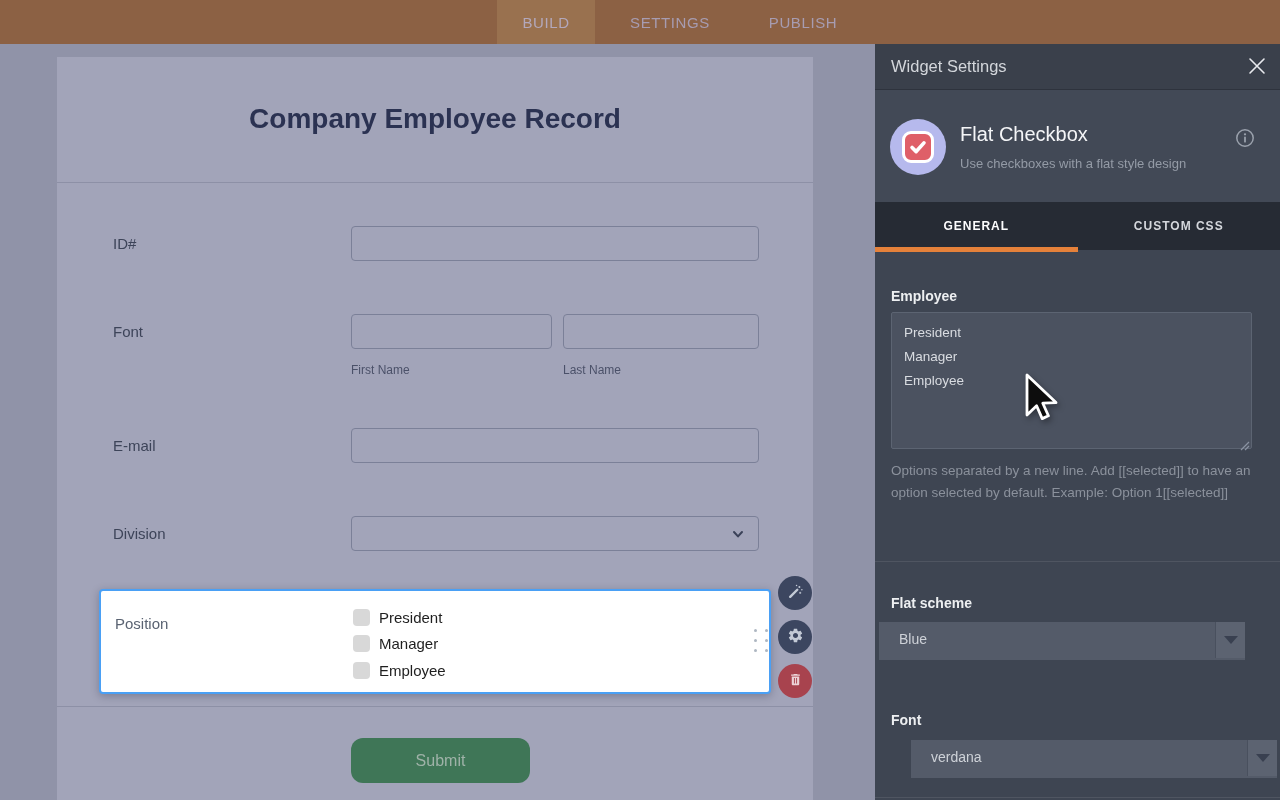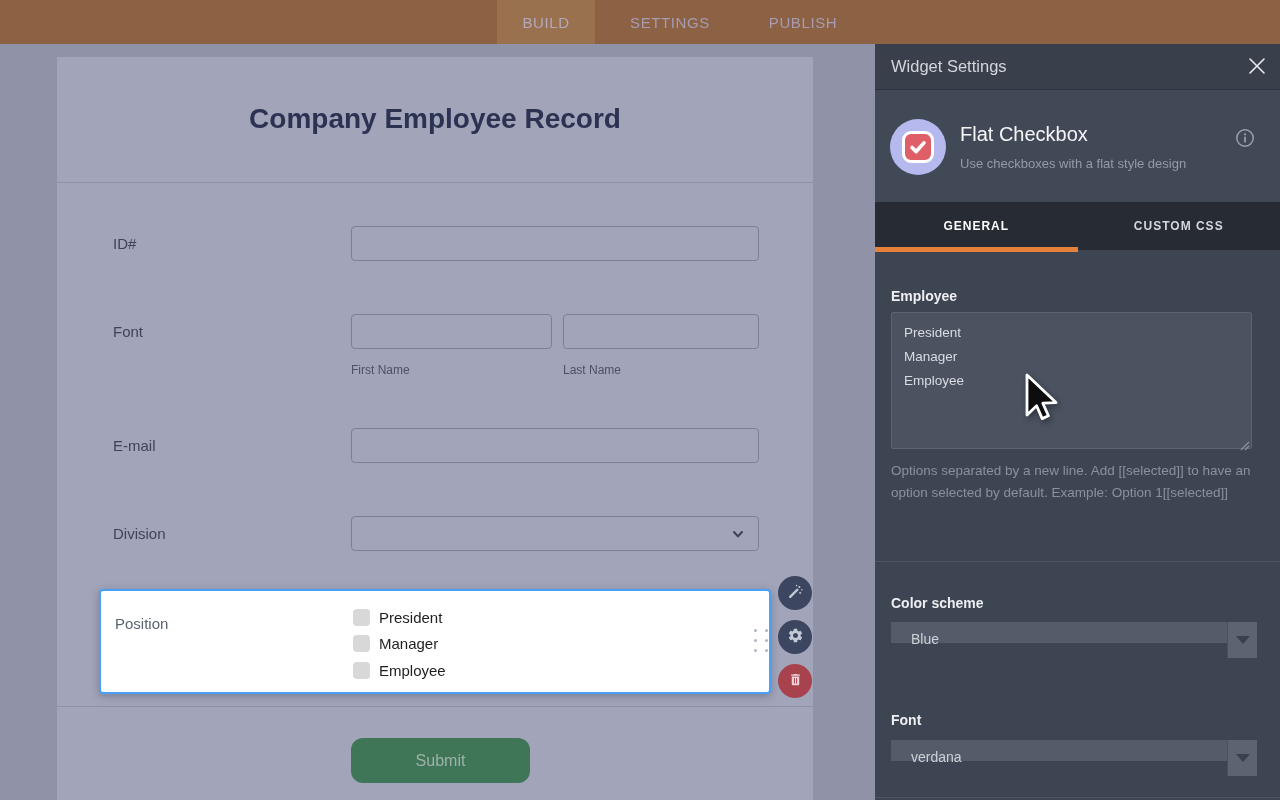--- a/index.html
+++ b/index.html
@@ -71,21 +71,21 @@
   .p-tab.active .underline { position:absolute; left:0; bottom:-2px; width:100%; height:5px; background:#e5813a; }
 
   .sec-label { position:absolute; left:16px; font-size:14px; font-weight:bold; color:#edeff1; }
   .opt-area { position:absolute; left:16px; top:268px; width:361px; height:137px; background:#4b5260;
               border:1px solid #5c6472; border-radius:2px; color:#d9dce1; font-size:13.5px; line-height:24px;
               padding:8px 12px; resize:none; font-family:"Liberation Sans", sans-serif; white-space:pre; }
   .opt-resize { position:absolute; left:365px; top:393px; width:10px; height:10px; }
   .opt-help { position:absolute; left:16px; top:416px; width:368px; font-size:13.5px; line-height:22px; color:#8b919c; }
   .p-hr { position:absolute; left:0; right:0; height:1px; background:rgba(255,255,255,.09); }
 
-  .p-select { position:absolute; left:16px; width:366px; height:21px; background:#545b69; cursor:pointer; }
+  .p-select { position:absolute; left:4px; width:366px; height:38px; background:#545b69; cursor:pointer; }
   .p-select .val { position:absolute; left:20px; top:9px; font-size:14px; color:#ced2d8; }
   .p-select .arrow-box { position:absolute; right:0; top:0; width:30px; height:36px; background:#5c6371;
                          border-left:1px solid #49505e; display:flex; align-items:center; justify-content:center; }
   .tri-down { width:0; height:0; border-left:7px solid transparent; border-right:7px solid transparent;
               border-top:8px solid #394050; }
 
   .cursor { position:absolute; left:1022px; top:372px; width:38px; height:53px; pointer-events:none;
             filter:drop-shadow(2px 3px 3px rgba(0,0,0,.35)); }
 </style>
 </head>
@@ -228,30 +228,30 @@
 Employee</textarea>
     <span class="opt-resize">
       <svg width="10" height="10" viewBox="0 0 10 10">
           <path d="M9 1 L1 9 M9 5 L5 9" stroke="#8a93a2" stroke-width="1.2"></path>
         </svg>
     </span>
     <div class="opt-help">Options separated by a new line. Add [[selected]] to have an option selected by default. Example: Option 1[[selected]]</div>
 
     <div class="p-hr" style="top:517px;"></div>
 
-    <div class="sec-label" style="top:551px;">Color scheme</div>
+    <div class="sec-label" style="top:551px;">Flat scheme</div>
     <div class="p-select" style="top:578px;">
       <span class="val">Blue</span>
       <span class="arrow-box">
           <span class="tri-down"></span>
         </span>
     </div>
 
     <div class="sec-label" style="top:668px;">Font</div>
-    <div class="p-select" style="top:696px;">
+    <div class="p-select" style="top:696px;margin-left:32px;">
       <span class="val">verdana</span>
       <span class="arrow-box">
           <span class="tri-down"></span>
         </span>
     </div>
 
     <div class="p-hr" style="top:753px;"></div>
   </aside>
 
   <div class="cursor">

